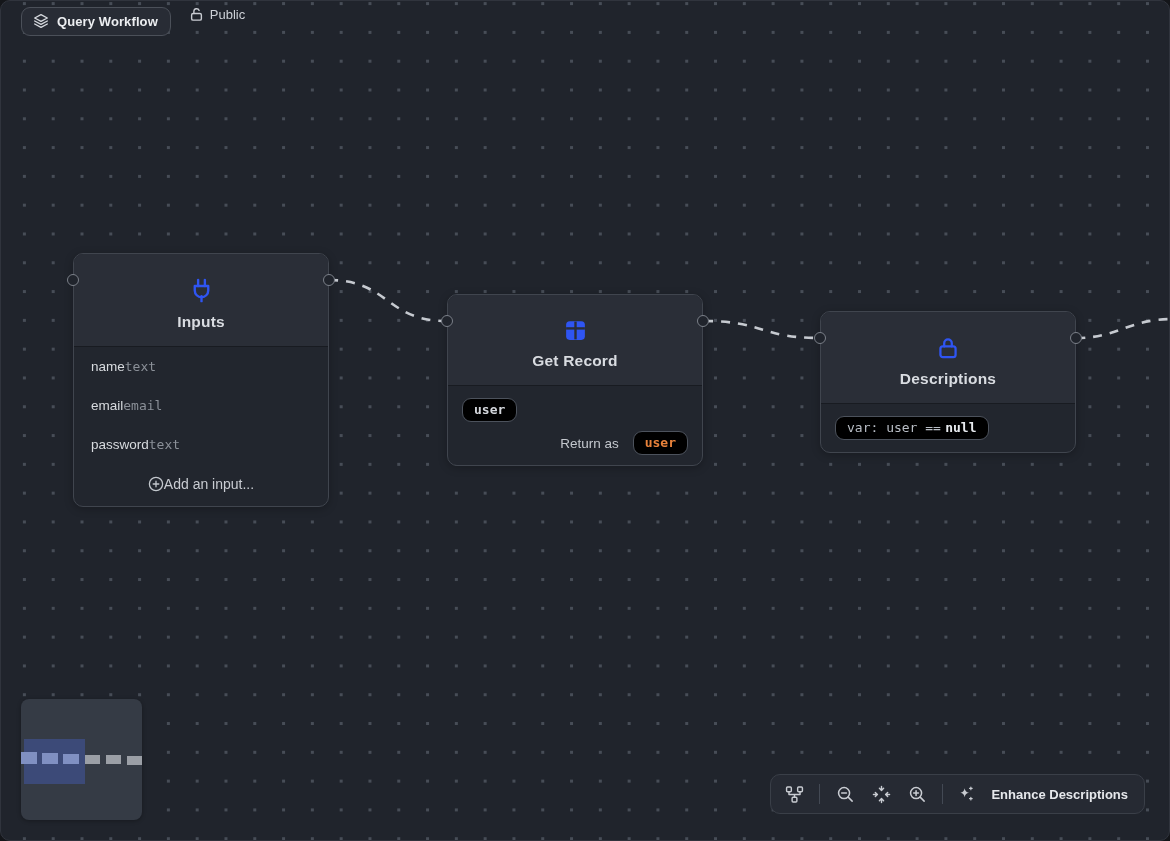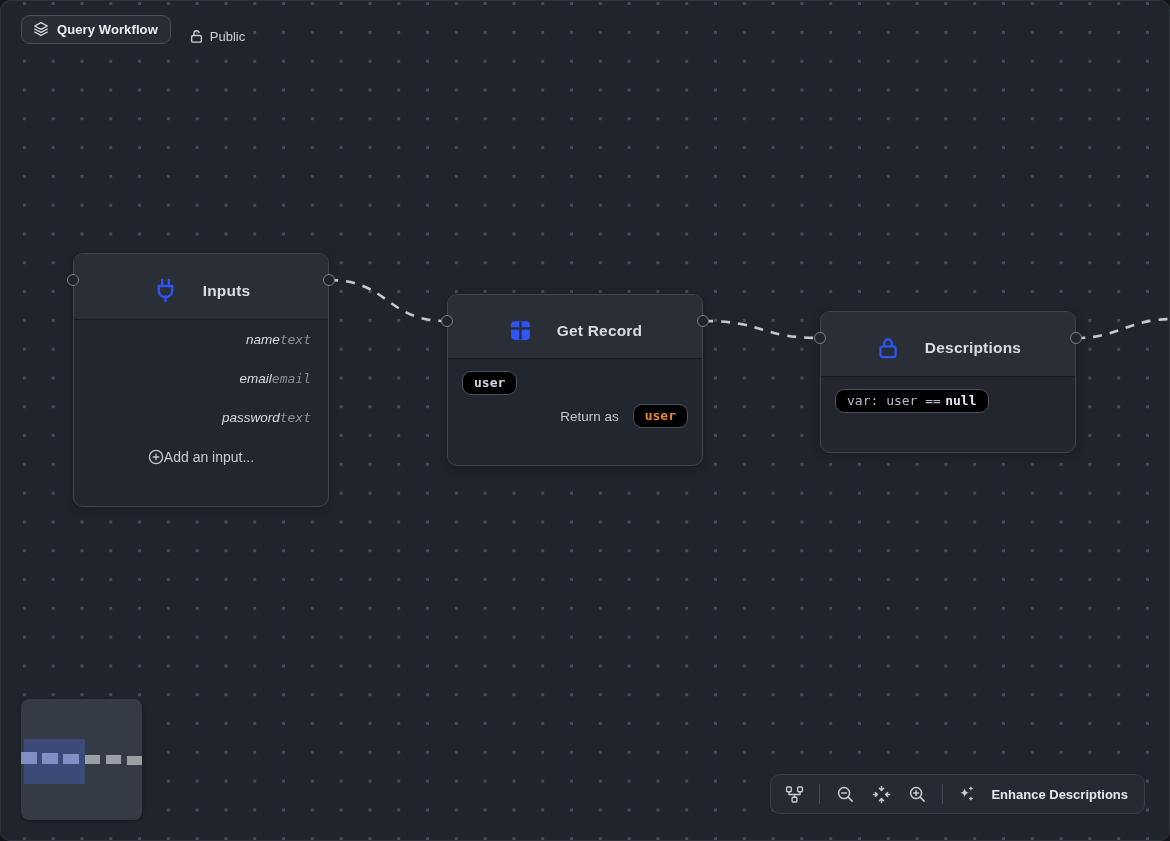--- a/index.html
+++ b/index.html
@@ -11,52 +11,52 @@
     background-color:#20242c;
     background-image: radial-gradient(circle, #474d57 1.6px, transparent 1.7px);
     background-size: 28.8px 28.8px;
     background-position: 9px 17px;
     border-radius:10px;
     border:1px solid #30343d;
     overflow:hidden;
   }
 
   
-  .topbar { position:absolute; left:20px; top:14px; display:flex; align-items:flex-end; gap:18px; }
+  .topbar { position:absolute; left:20px; top:6px; display:flex; align-items:flex-start; gap:18px; }
   .wf-btn {
     display:flex; align-items:center; gap:8px;
     background:#282c35; border:1px solid #4b5059; border-radius:9px;
     padding:5px 12px 6px 11px; cursor:pointer;
   }
   .wf-btn span { font-size:13px; font-weight:700; color:#eceef1; letter-spacing:.1px; }
   .public { display:flex; align-items:center; gap:6px; cursor:pointer; }
   .public span { font-size:13px; font-weight:500; color:#cdd1d7; }
 
   
   .node {
     position:absolute; width:256px;
     background:#22262e; border:1px solid #40454e; border-radius:10px;
     box-shadow:0 2px 8px rgba(0,0,0,.25);
   }
   .node-header {
-    display:flex; align-items:center; justify-content:center;
-    gap:24px; background:#2a2e37; border-bottom:1px solid #181b21;
+    display:flex; flex-direction:column; align-items:center; justify-content:center;
+    gap:9px; background:#2a2e37; border-bottom:1px solid #181b21;
     border-radius:9px 9px 0 0; padding:23px 10px 15px 10px;
   }
   .node-title { font-size:15.5px; font-weight:700; color:#d9dce1; letter-spacing:.2px; }
   .handle {
     position:absolute; width:12px; height:12px; border-radius:50%;
     background:#20242c; border:1.5px solid #7b8089; top:20px;
   }
   .handle.left { left:-7px; } .handle.right { right:-7px; }
 
   
   .io-row {
-    height:39px; display:flex; align-items:center; justify-content:flex-end;
-    padding:0 17px; cursor:pointer;font-style:italic;
+    height:39px; display:flex; align-items:center; justify-content:flex-start;
+    padding:0 17px; cursor:pointer;
   }
   .io-name { font-size:13.5px; font-weight:500; color:#d8dbdf; }
   .io-type { font-family:"DejaVu Sans Mono", monospace; font-size:13px; color:#8b9098; }
   .add-input {
     height:40px; display:flex; align-items:center; justify-content:center; gap:0;
     color:#c9ccd2; font-size:14px; font-weight:400; cursor:pointer;
   }
 
   
   .node-body { padding:12px 14px 14px 14px; }

